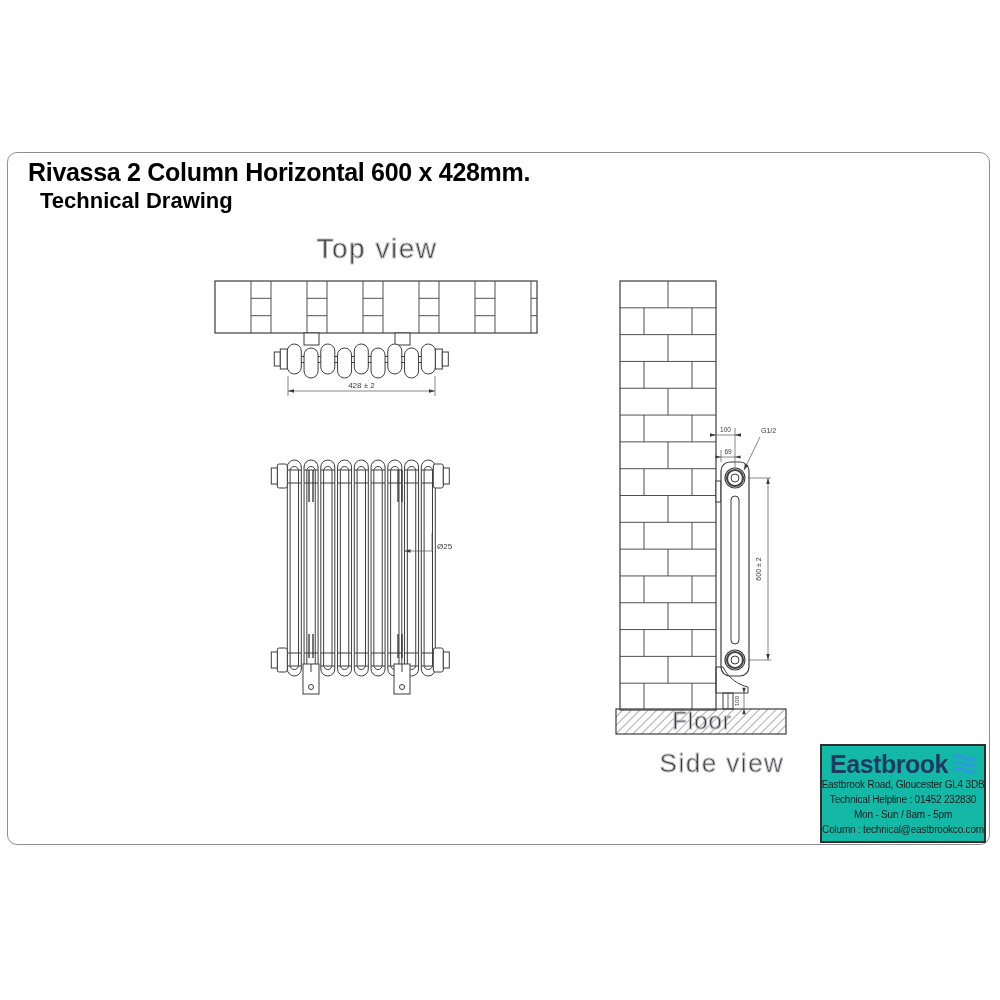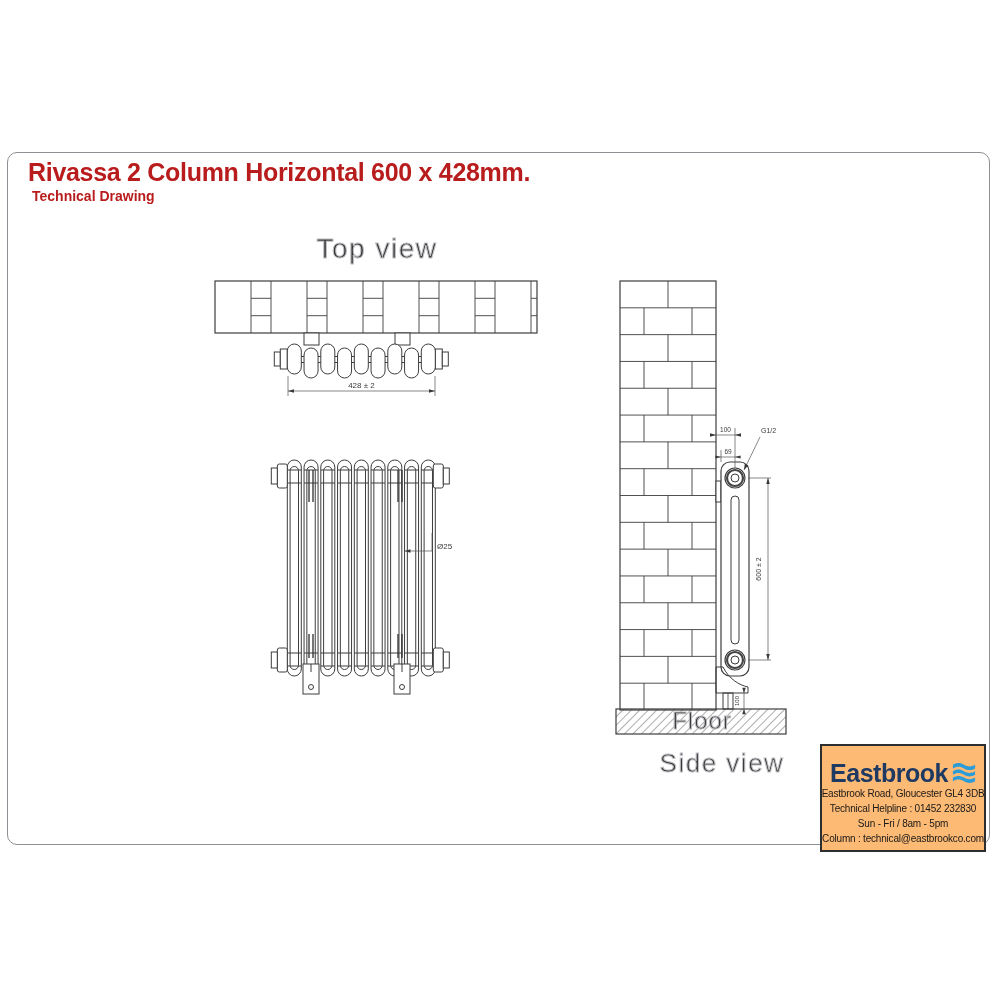--- a/index.html
+++ b/index.html
@@ -1,30 +1,30 @@
 <!DOCTYPE html>
 <html><head>
 <meta charset="utf-8">
 <style>
   html,body{margin:0;padding:0;background:#fff;}
   #stage{position:relative;width:1000px;height:1000px;background:#ffffff;overflow:hidden;
          font-family:"Liberation Sans",sans-serif;}
   .sheet-border{position:absolute;left:7px;top:152px;width:981px;height:691px;
          border:1px solid #8d9094;border-radius:10px;}
-  .title-block{position:absolute;left:28px;top:158px;color:#b91c1c;}
+  .title-block{position:absolute;left:28px;top:158px;color:#000000;}
   .title-block h1{margin:0;font-size:25px;font-weight:700;letter-spacing:-0.3px;}
-  .title-block h2{margin:1px 0 0 4px;font-size:14px;font-weight:700;}
+  .title-block h2{margin:1px 0 0 12px;font-size:22px;font-weight:700;}
   svg.drawing{position:absolute;left:0;top:0;width:1000px;height:1000px;}
   svg.drawing text{font-family:"Liberation Sans",sans-serif;fill:#3a3a3a;}
   .hollow{fill:#ffffff;stroke:#c3c3c8;stroke-width:1px;font-weight:400;letter-spacing:1.5px;}
   .hollow-floor{fill:none;stroke:#b9b9bf;stroke-width:1px;letter-spacing:1px;}
   .dim{fill:#3a3a3a;}
   .company-box{position:absolute;left:820px;top:744px;width:162px;height:90px;
-         border:2px solid #2e2e2e;background:#fdba74;text-align:center;
-         display:flex;flex-direction:column;align-items:center;padding-top:14px;box-sizing:content-box;}
+         border:2px solid #2e2e2e;background:#14b8a6;text-align:center;
+         display:flex;flex-direction:column;align-items:center;padding-top:5px;box-sizing:content-box;}
   .logo-row{display:flex;align-items:center;justify-content:center;gap:4px;height:26px;}
   .logo-text{font-size:25px;font-weight:700;color:#1e3a63;letter-spacing:-0.5px;line-height:24px;}
   .company-box .info{font-size:10px;line-height:15px;color:#191919;letter-spacing:-0.2px;white-space:nowrap;}
 </style>
 </head>
 <body>
 
 <div id="stage">
 
   <div class="sheet-border"></div>
@@ -278,17 +278,17 @@
       <svg width="24" height="24" viewBox="0 0 26 26">
         <g fill="#2b9cd8">
           <path d="M1,4 C5,1.5 9,1.5 13,4 C17,6.5 21,6.5 25,4 L25,8 C21,10.5 17,10.5 13,8 C9,5.5 5,5.5 1,8 Z"></path>
           <path d="M1,11 C5,8.5 9,8.5 13,11 C17,13.5 21,13.5 25,11 L25,15 C21,17.5 17,17.5 13,15 C9,12.5 5,12.5 1,15 Z"></path>
           <path d="M1,18 C5,15.5 9,15.5 13,18 C17,20.5 21,20.5 25,18 L25,22 C21,24.5 17,24.5 13,22 C9,19.5 5,19.5 1,22 Z"></path>
         </g>
       </svg>
     </div>
     <div class="info">Eastbrook Road, Gloucester GL4 3DB</div>
     <div class="info">Technical Helpline : 01452 232830</div>
-    <div class="info">Sun - Fri / 8am - 5pm</div>
+    <div class="info">Mon - Sun / 8am - 5pm</div>
     <div class="info">Column : technical@eastbrookco.com</div>
   </div>
 
 </div>
 
 </body></html>

